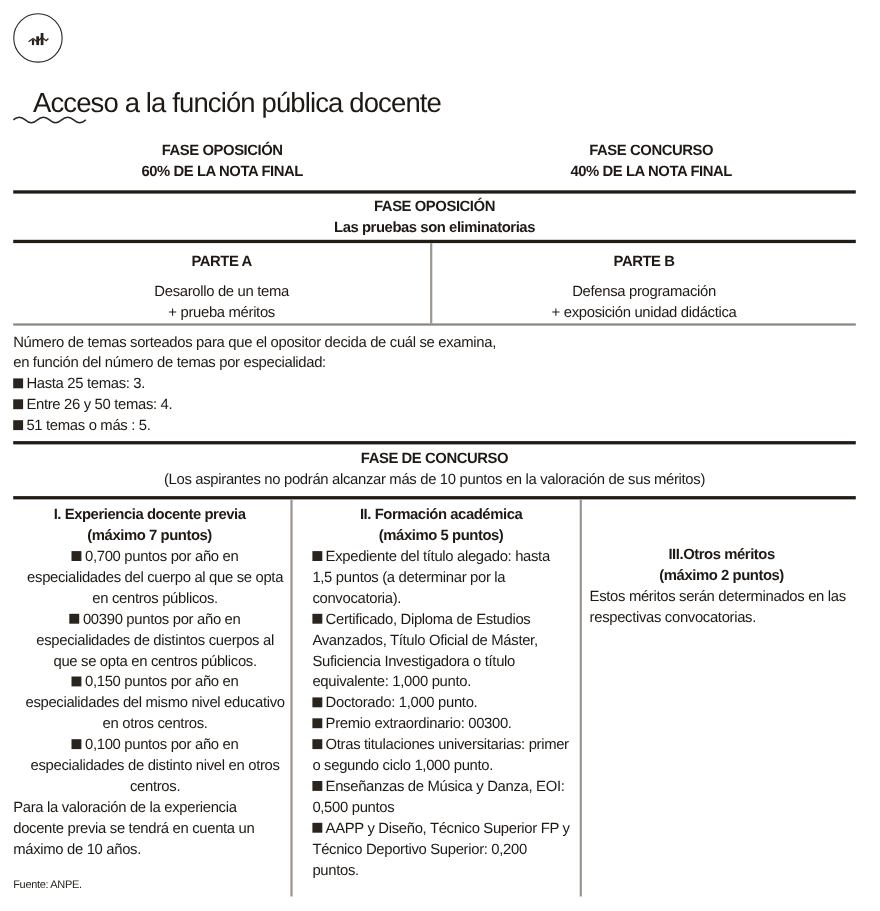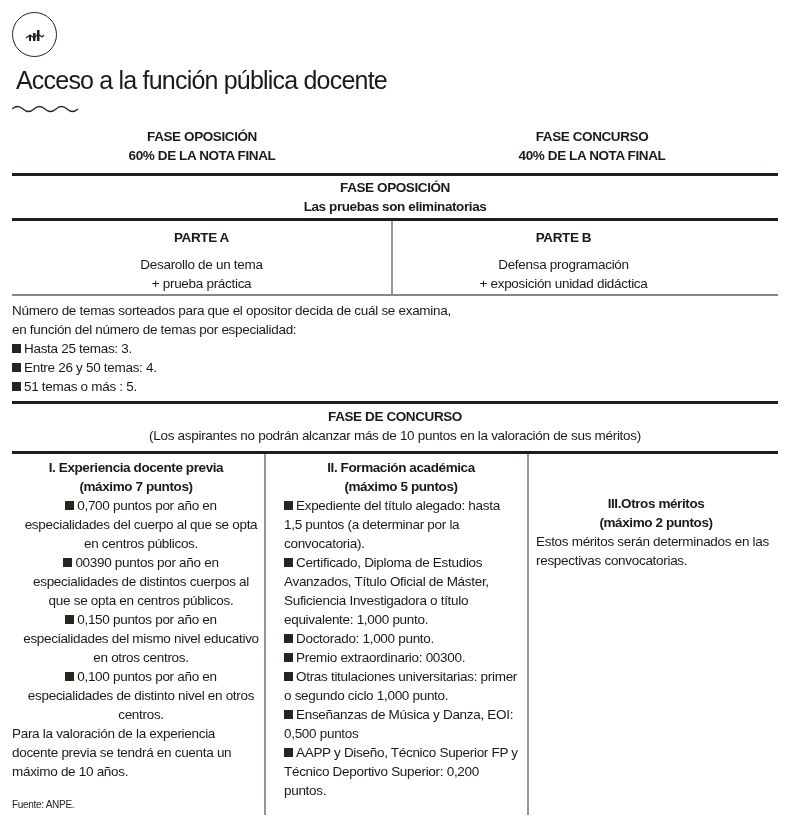--- a/index.html
+++ b/index.html
@@ -1,21 +1,21 @@
 <!DOCTYPE html>
 <html><head>
 <meta charset="utf-8">
 <style>
   html, body { margin: 0; padding: 0; background: #ffffff; }
   body { width: 800px; height: 828px; position: relative; overflow: hidden;
          font-family: "Liberation Sans", sans-serif; color: #1e1914; }
   .abs { position: absolute; }
   .icon-circle { left: 12px; top: 12px; width: 45px; height: 45px; border: 1.5px solid #2a241e;
                  border-radius: 50%; box-sizing: border-box; display: flex; align-items: center; justify-content: center; }
-  .title { left: 12px; top: 62px; font-size: 25px; letter-spacing: -0.8px; font-weight: normal; color: #1e1914; margin: 4px; }
+  .title { left: 12px; top: 62px; font-size: 25px; letter-spacing: -0.8px; font-weight: normal; color: #1e1914; margin: 18px; }
   .wave { left: 12px; top: 104px; }
   .center { text-align: center; }
   .hbold { font-weight: bold; font-size: 13.5px; letter-spacing: -0.4px; line-height: 19px; }
   .txt { font-size: 13.5px; letter-spacing: -0.3px; line-height: 19px; }
   .line-dark { position: absolute; left: 12px; width: 766px; height: 3px; background: #221c16; }
   .line-gray { position: absolute; left: 12px; width: 766px; height: 2px; background: #8a857d; }
   .vline { position: absolute; width: 2px; background: #9a958e; }
   .bullet { display: inline-block; width: 9px; height: 9px; background: #2a241e; margin-right: 3px; vertical-align: 0px; }
   ul.list { list-style: none; margin: 0; padding: 0; }
   .source { left: 12px; top: 799px; font-size: 10px; letter-spacing: -0.3px; color: #2a241e; }
@@ -51,23 +51,23 @@
   <div>FASE OPOSICIÓN</div>
   <div>Las pruebas son eliminatorias</div>
 </div>
 
 <div class="line-dark" style="top:218px;"></div>
 <div class="vline" style="left:391px; top:221px; height:73px;"></div>
 
 <div class="abs center" style="left:12px; top:228px; width:379px;">
   <div class="hbold">PARTE A</div>
   <div class="txt" style="margin-top:8px;">Desarollo de un tema</div>
-  <div class="txt">+ prueba práctica</div>
+  <div class="txt">+ prueba méritos</div>
 </div>
-<div class="abs center" style="left:371px; top:228px; width:385px;">
+<div class="abs center" style="left:393px; top:228px; width:385px;">
   <div class="hbold">PARTE B</div>
   <div class="txt" style="margin-top:8px;">Defensa programación</div>
   <div class="txt">+ exposición unidad didáctica</div>
 </div>
 
 <div class="line-gray" style="top:294px;"></div>
 
 <div class="abs txt" style="left:12px; top:301px; width:766px;">
   <div>Número de temas sorteados para que el opositor decida de cuál se examina,</div>
   <div>en función del número de temas por especialidad:</div>

